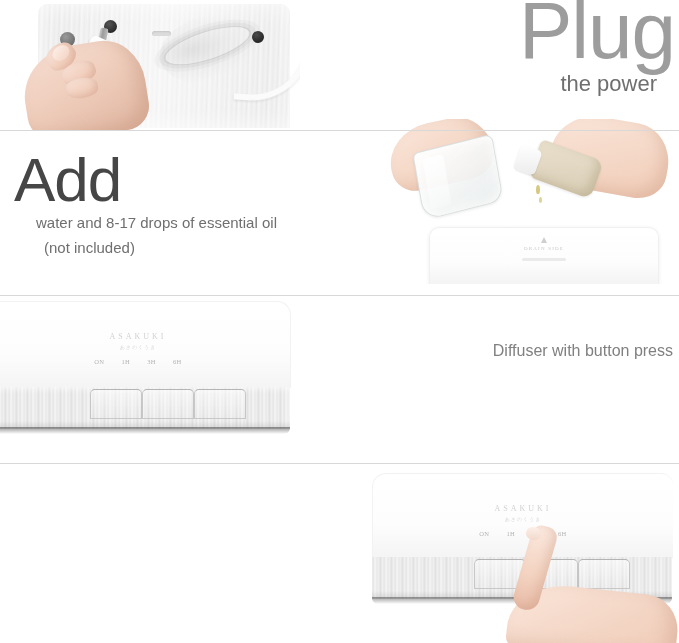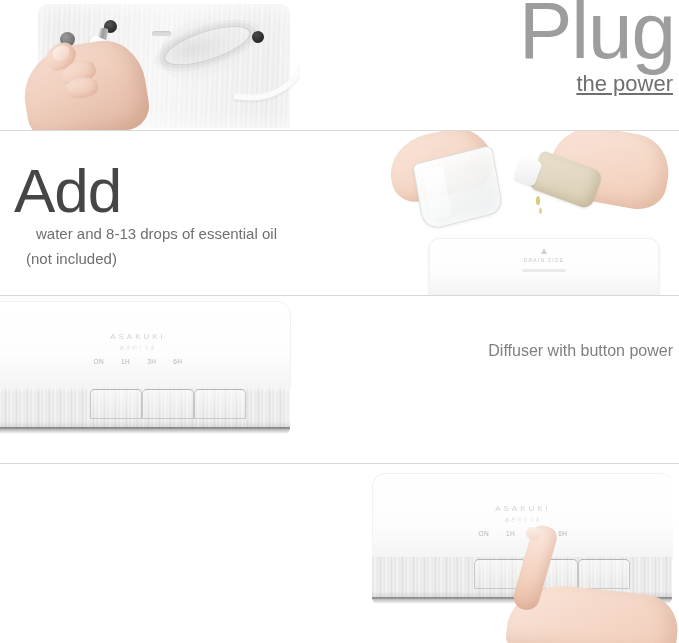--- a/index.html
+++ b/index.html
@@ -9,21 +9,21 @@
     background:#ffffff;
     font-family:"Liberation Sans", sans-serif;
     overflow:hidden;position:relative;
     -webkit-font-smoothing:antialiased;
   }
   .sheet{position:relative;width:679px;height:643px;background:#fff;}
 
   
   .band{position:absolute;left:0;width:679px;overflow:hidden;background:#fff;}
   #band-plug   {top:0;   height:130px;}
-  #band-add    {top:130px;height:165px;}
+  #band-add    {top:119px;height:165px;}
   #band-control{top:295px;height:168px;}
   #band-keep   {top:463px;height:180px;}
 
   .divider{position:absolute;left:0;width:679px;height:1px;background:#d8d8d8;z-index:40;}
 
   
   .txt{position:absolute;z-index:30;}
   .headline{
     font-weight:300;letter-spacing:-1px;line-height:.92;
     white-space:nowrap;
@@ -31,21 +31,21 @@
   .headline.light{color:#9d9d9d;}
   .headline.dark{color:#464646;}
   .sub{
     font-weight:400;color:#6f6f6f;white-space:nowrap;
     line-height:1.3;
   }
   .sub.grey{color:#808080;}
 
   #plug-text{right:4px;top:-6px;text-align:right;}
   #plug-text .headline{font-size:80px;}
-  #plug-text .sub{font-size:22px;margin-top:2px;margin-right:2px;text-decoration:underline;}
+  #plug-text .sub{font-size:22px;margin-top:2px;margin-right:18px;}
 
   #add-text{left:14px;top:32px;}
   #add-text .headline{font-size:62px;}
   #add-text .sub{font-size:15px;margin-left:22px;margin-top:5px;}
 
   #control-text{right:6px;top:42px;text-align:right;}
   #control-text .headline{font-size:66px;}
   #control-text .sub{font-size:16px;margin-top:4px;}
 
   #keep-text{left:8px;top:40px;}
@@ -54,21 +54,21 @@
 
   .clock-ico{display:inline-block;width:17px;height:17px;position:relative;vertical-align:-4px;}
   .clock-ico i{position:absolute;border-radius:50%;border:1px solid #8a8a8a;}
   .clock-ico i.outer{left:0;top:0;width:15px;height:15px;}
   .clock-ico i.inner{left:2px;top:2px;width:11px;height:11px;}
   .clock-ico b{position:absolute;background:#8a8a8a;}
   .clock-ico b.h1{left:7.5px;top:4px;width:1px;height:4.5px;}
   .clock-ico b.h2{left:8px;top:8px;width:4px;height:1px;}
 
   
-  .photo{position:absolute;overflow:hidden;z-index:10;}
+  .photo{position:absolute;overflow:hidden;z-index:10;font-family:Liberation Serif, serif;}
 
   
   #photo-plug{left:0;top:0;width:300px;height:130px;}
   .wood-panel{
     position:absolute;left:38px;top:4px;width:252px;height:124px;
     border-radius:10px 10px 0 0;
     background:
       linear-gradient(100deg, rgba(255,255,255,.0) 0%, rgba(255,255,255,.55) 48%, rgba(255,255,255,0) 100%),
       repeating-linear-gradient(92deg,#efefef 0px,#e6e6e6 2px,#f4f4f4 4px,#e9e9e9 7px,#f1f1f1 10px),
       #ececec;
@@ -320,22 +320,22 @@
 
       <div class="diffuser-top">
         <div class="drain-arrow"></div>
         <div class="drain-label">DRAIN SIDE</div>
         <div class="drain-bar"></div>
       </div>
     </div>
 
     <div class="txt" id="add-text">
       <div class="headline dark">Add</div>
-      <div class="sub">water and 8-13 drops of essential oil</div>
-      <div class="sub" style="margin-left:12px">(not included)</div>
+      <div class="sub">water and 8-17 drops of essential oil</div>
+      <div class="sub" style="margin-left:30px">(not included)</div>
     </div>
   </div>
 
   <div class="divider" style="top:295px"></div>
 
   <div class="band" id="band-control">
 
     <div class="photo" id="photo-control">
       <div class="diff-body">
         <div class="brand">ASAKUKI</div>
@@ -349,21 +349,21 @@
       </div>
       <div class="wood-base">
         <div class="btn-indent" style="left:104px"></div>
         <div class="btn-indent" style="left:156px"></div>
         <div class="btn-indent" style="left:208px"></div>
       </div>
       <div class="base-shadow"></div>
     </div>
 
     <div class="txt" id="control-text">
-      <div class="sub grey">Diffuser with button power</div>
+      <div class="sub grey">Diffuser with button press</div>
     </div>
   </div>
 
   <div class="divider" style="top:463px"></div>
 
   <div class="band" id="band-keep">
 
     <div class="photo" id="photo-keep">
       <div class="diff-body4">
         <div class="brand">ASAKUKI</div>

